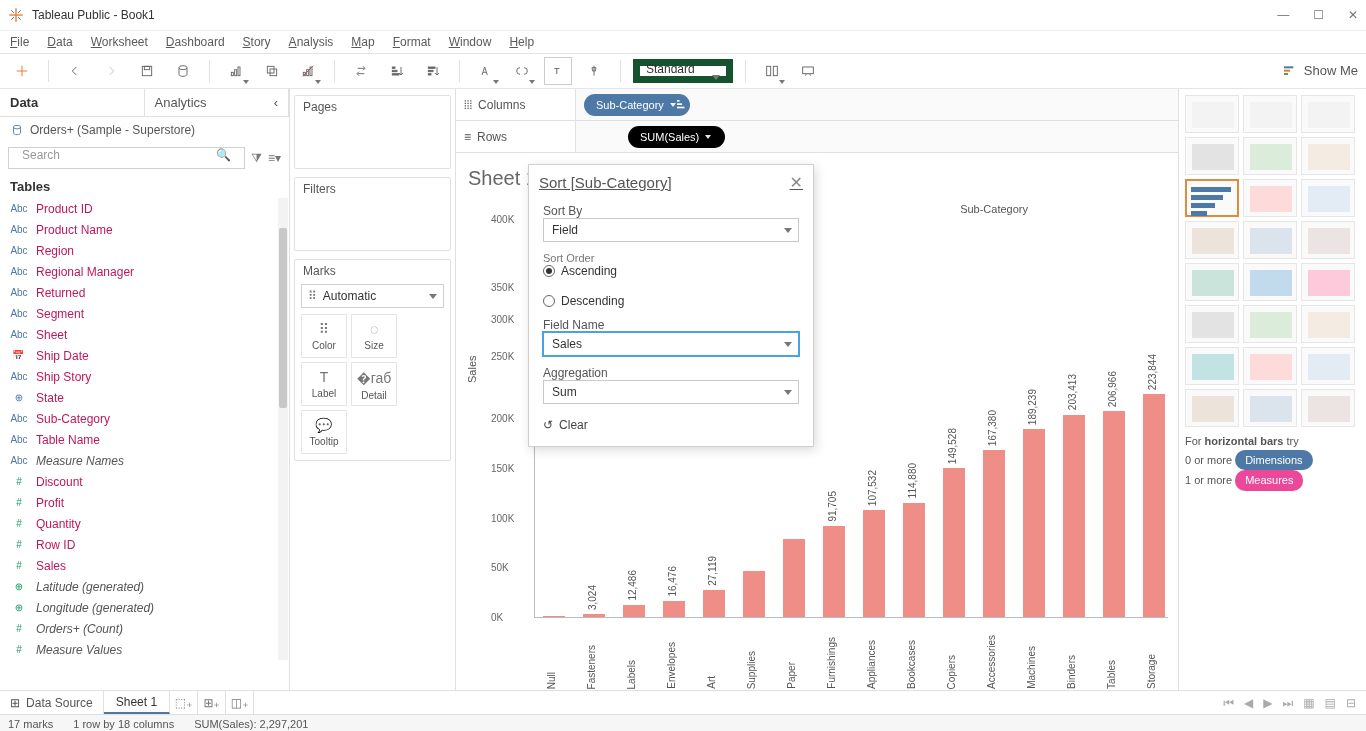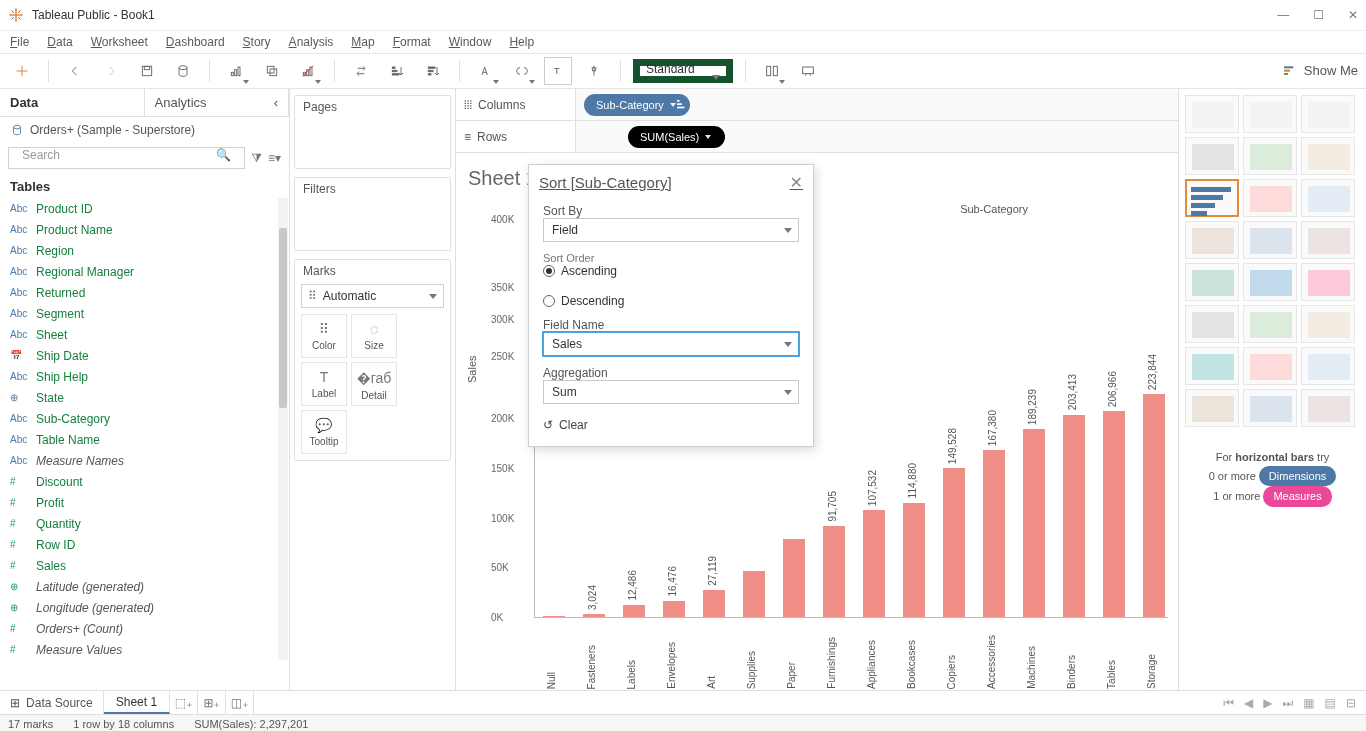--- a/index.html
+++ b/index.html
@@ -25,24 +25,24 @@
   .lefthead { display: flex; border-bottom: 1px solid #e0e0e0; }
   .lefthead .tab { flex: 1; padding: 6px 10px; font-weight: 600; font-size: 13px; border-right: 1px solid #e0e0e0; }
   .lefthead .tab.analytics { font-weight: 400; color: #555; display: flex; align-items: center; justify-content: space-between; }
   .dsrow { display: flex; align-items: center; gap: 6px; padding: 6px 10px; color: #555; }
   .searchrow { display: flex; align-items: center; padding: 4px 8px; gap: 6px; }
   .searchbox { flex: 1; border: 1px solid #d0d0d0; height: 22px; display: flex; padding: 0 13px; color: #888; position: relative; }
   .searchbox .sicon { margin-left: auto; color: #999; }
   .tables-hdr { font-weight: 700; padding: 6px 10px 4px; font-size: 13px; }
   .fieldlist { overflow: hidden; position: relative; padding-right: 12px; }
   .fieldrow { display: flex; align-items: center; gap: 8px; padding: 2px 10px; height: 21px; }
-  .fieldrow .ico { width: 18px; font-size: 10px; text-align: left; }
+  .fieldrow .ico { width: 18px; font-size: 10px; text-align: center; }
   .fieldrow .ico.dim { color: #4e79a7; }
   .fieldrow .ico.meas { color: #1ba064; }
-  .fieldrow .nm { color: #15803d; }
+  .fieldrow .nm { color: #be185d; }
   .fieldrow .nm.ital { font-style: italic; color: #555; }
   .scrollbar-v { position: absolute; right: 1px; top: 0; width: 10px; height: 100%; background: #f3f3f3; }
   .scrollbar-v .thumb { position: absolute; left: 1px; width: 8px; background: #c8c8c8; border-radius: 2px; }
 
   .midcol { width: 165px; display: flex; flex-direction: column; gap: 8px; padding: 6px 4px; }
   .card { border: 1px solid #e0e0e0; border-radius: 2px; }
   .card .chdr { padding: 4px 8px; color: #555; font-size: 12px; }
   .card .cbody { min-height: 50px; }
   .marks .mtype { margin: 2px 6px 6px; border: 1px solid #d0d0d0; height: 24px; display: flex; align-items: center; padding: 0 6px; gap: 6px; position: relative; }
   .marks .mtype .caret { position: absolute; right: 6px; top: 9px; width: 0; height: 0; border-left: 4px solid transparent; border-right: 4px solid transparent; border-top: 5px solid #777; }
@@ -73,21 +73,21 @@
   .dlg-lbl.small { font-size: 11px; color: #777; }
   .dlg-select { border: 1px solid #c8c8c8; height: 24px; display: flex; align-items: center; padding: 0 8px; position: relative; }
   .dlg-select.hl { border: 1px solid #4aa3e0; box-shadow: 0 0 0 1px #4aa3e0; }
   .dlg-select .caret { position: absolute; right: 6px; top: 9px; width: 0; height: 0; border-left: 4px solid transparent; border-right: 4px solid transparent; border-top: 5px solid #777; }
   .radio-group { display: flex; flex-direction: column; gap: 16px; }
   .radio-row { display: flex; align-items: center; gap: 6px; }
   .radio { width: 12px; height: 12px; border: 1px solid #666; border-radius: 50%; display: inline-flex; align-items: center; justify-content: center; }
   .radio.sel::after { content: ""; width: 6px; height: 6px; background: #333; border-radius: 50%; }
   .clearrow { display: flex; align-items: center; gap: 6px; color: #444; padding-top: 4px; }
 
-  .rightcol { width: 188px; border-left: 1px solid #e0e0e0; padding: 6px; display: flex; flex-direction: column; gap: 22px; text-align: center; }
+  .rightcol { width: 188px; border-left: 1px solid #e0e0e0; padding: 6px; display: flex; flex-direction: column; gap: 6px; }
   .smgrid { display: flex; flex-wrap: wrap; gap: 4px; }
   .smcell { width: 54px; height: 38px; border: 1px solid #e6e6e6; background: #fafafa; position: relative; }
   .smcell.sel { border: 2px solid #e08a3c; }
   .smhint { font-size: 11px; color: #555; line-height: 1.5; }
   .chip { display: inline-block; padding: 2px 10px; border-radius: 10px; font-size: 11px; color: #fff; }
   .chip.dim { background: #4e79a7; }
   .chip.meas { background: #ec4899; }
 
   .tabsrow { height: 24px; border-top: 1px solid #e0e0e0; display: flex; align-items: stretch; }
   .tabsrow .dslink { display: flex; align-items: center; gap: 6px; padding: 0 10px; color: #555; border-right: 1px solid #e0e0e0; }
@@ -333,21 +333,21 @@
         <div class="fieldrow">
           <span class="ico dim">Abc</span>
           <span class="nm">Sheet</span>
         </div>
         <div class="fieldrow">
           <span class="ico dim">📅</span>
           <span class="nm">Ship Date</span>
         </div>
         <div class="fieldrow">
           <span class="ico dim">Abc</span>
-          <span class="nm">Ship Help</span>
+          <span class="nm">Ship Story</span>
         </div>
         <div class="fieldrow">
           <span class="ico dim">⊕</span>
           <span class="nm">State</span>
         </div>
         <div class="fieldrow">
           <span class="ico dim">Abc</span>
           <span class="nm">Sub-Category</span>
         </div>
         <div class="fieldrow">

